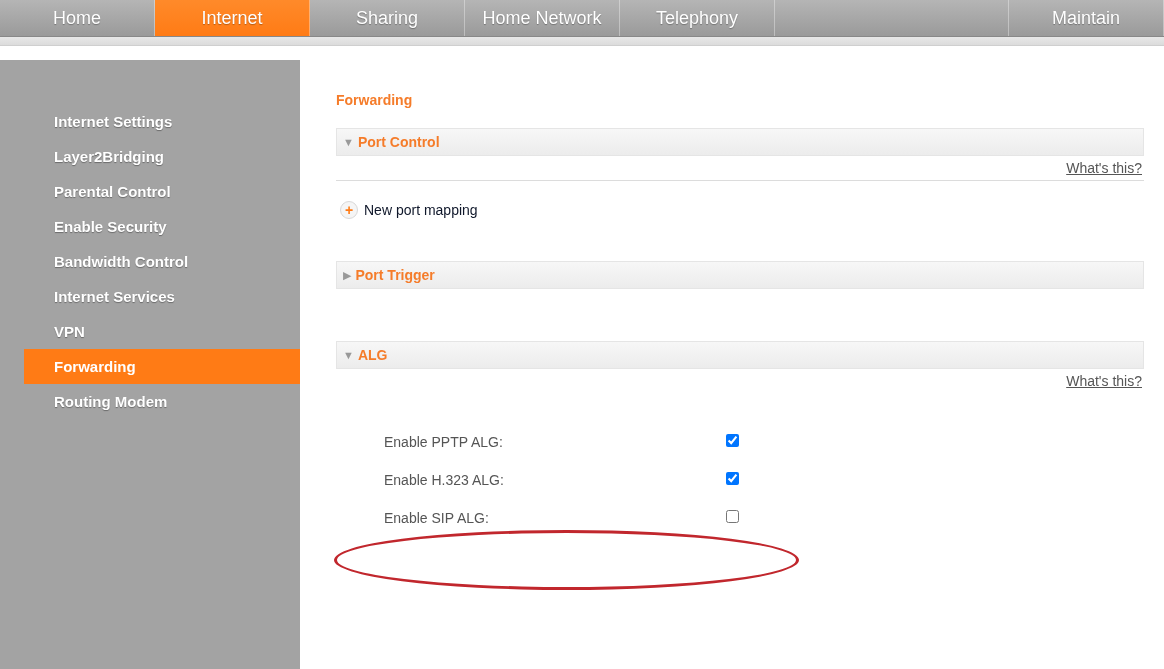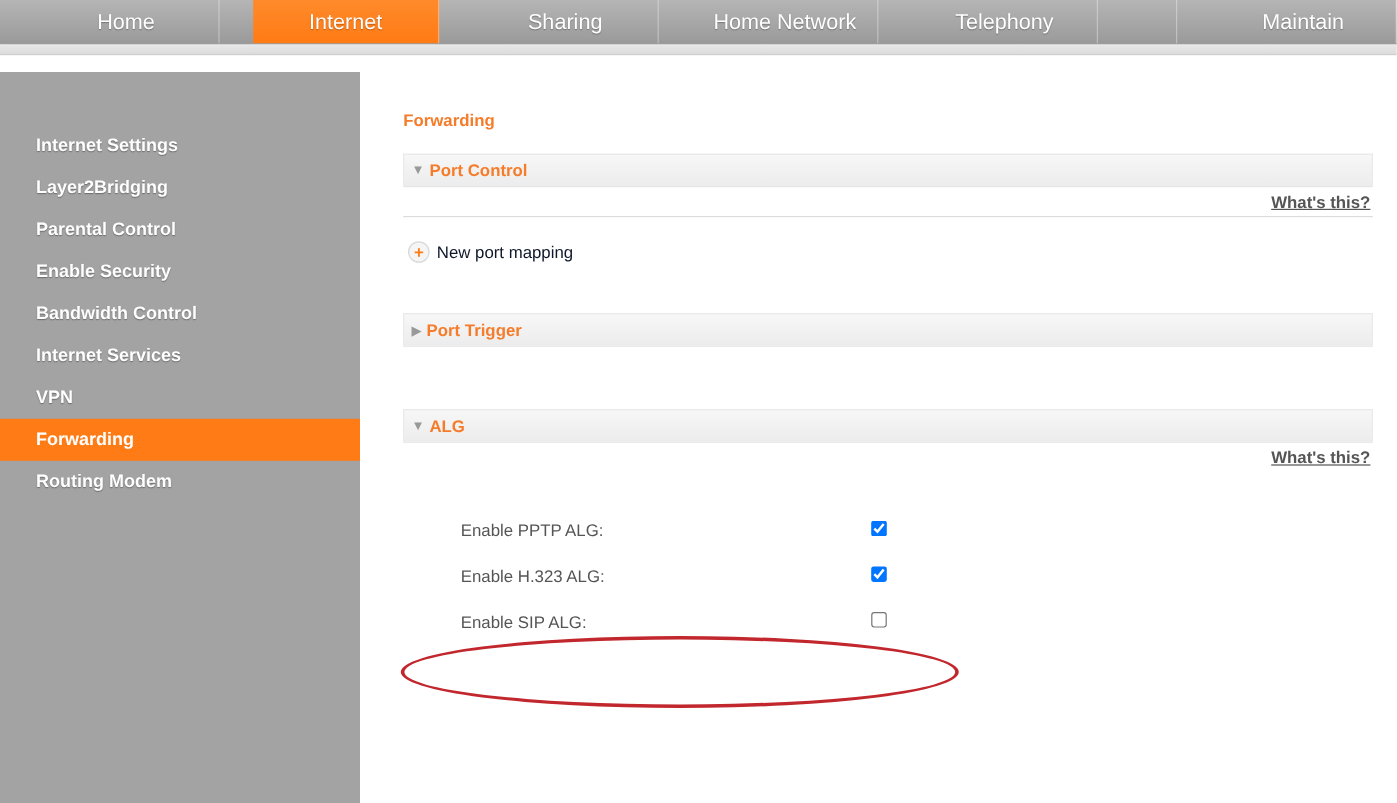--- a/index.html
+++ b/index.html
@@ -19,21 +19,20 @@
     .topnav .tab {
       display: flex;
       align-items: center;
       justify-content: center;
       width: 155px;
       color: #ffffff;
       font-size: 18px;
       border-right: 1px solid rgba(255,255,255,0.35);
       text-shadow: 0 1px 1px rgba(0,0,0,0.3);
       cursor: pointer;
-      margin-left: 28px;
     }
     .topnav .tab.active {
       background: linear-gradient(to bottom, #ff8a2a 0%, #ff7b15 100%);
     }
     .topnav .spacer { flex: 1; border-right: 1px solid rgba(255,255,255,0.35); }
     .underbar {
       height: 9px;
       background: linear-gradient(to bottom, #e8e8e8 0%, #dcdcdc 100%);
       border-bottom: 1px solid #cfcfcf;
     }
@@ -50,20 +49,21 @@
     .side-item {
       height: 35px;
       display: flex;
       align-items: center;
       padding-left: 30px;
       color: #ffffff;
       font-size: 15px;
       font-weight: bold;
       text-shadow: 0 1px 1px rgba(0,0,0,0.35);
       cursor: pointer;
+      margin-left: 24px;
     }
     .side-item.active {
       background: #ff7b15;
       text-shadow: none;
       font-weight: bold;
     }
     .main {
       flex: 1;
       background: #ffffff;
       padding: 32px 20px 20px 36px;
@@ -105,21 +105,20 @@
       display: flex;
       justify-content: flex-end;
       padding: 4px 2px 4px 0;
       border-bottom: 1px solid #dcdcdc;
     }
     .whatsthis {
       color: #555;
       font-size: 14px;
       text-decoration: underline;
       cursor: pointer;
-      font-weight: bold;
     }
     .port-actions {
       padding: 20px 0 30px 4px;
     }
     .plus-btn {
       display: inline-flex;
       align-items: center;
       justify-content: center;
       width: 18px; height: 18px;
       border-radius: 50%;

